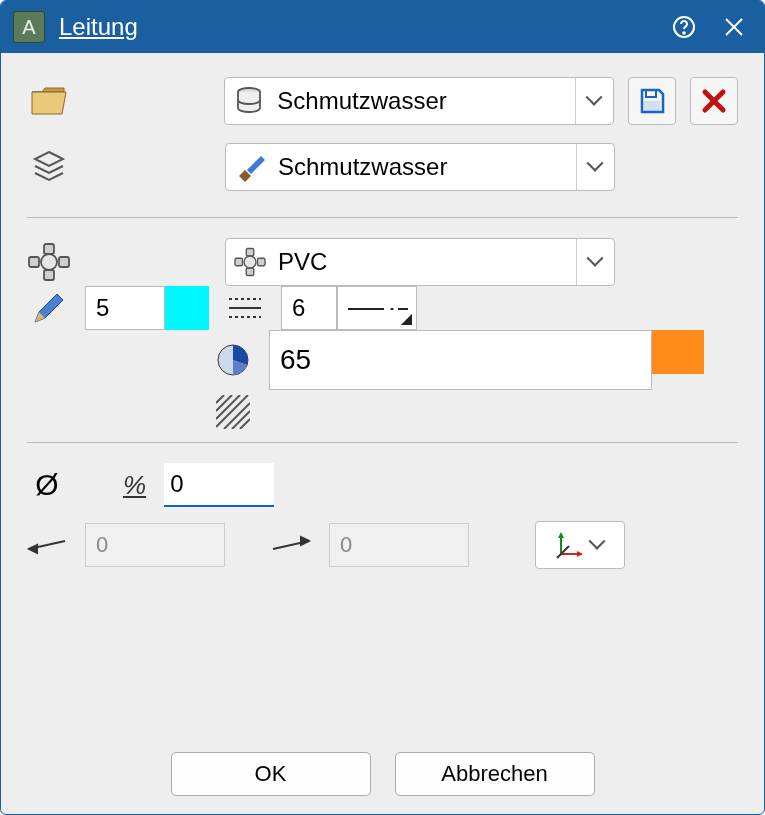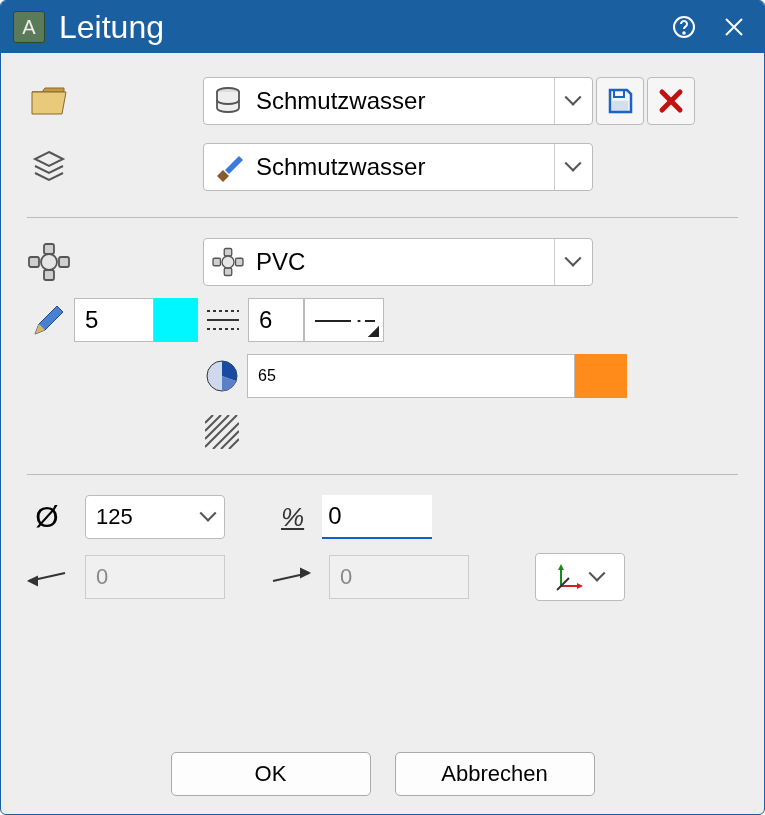--- a/index.html
+++ b/index.html
@@ -31,43 +31,44 @@
   }
   .app-icon {
     width: 32px; height: 32px;
     background: #5a7a5a;
     border: 1px solid #2a4a2a;
     display: flex; align-items: center; justify-content: center;
     color: #eee; font-size: 20px; font-weight: 400;
     border-radius: 3px;
   }
   .titlebar .title {
-    font-size: 32px;
+    font-size: 24px;
     flex: 1;
+    text-decoration: underline;
   }
   .titlebar .help-icon,
   .titlebar .close-icon {
     width: 36px; height: 36px;
     display: flex; align-items: center; justify-content: center;
     cursor: pointer;
     border-radius: 4px;
   }
   .titlebar .help-icon svg,
   .titlebar .close-icon svg { stroke: #fff; }
   .content {
     flex: 1;
     padding: 24px 26px 12px 26px;
     display: flex;
     flex-direction: column;
   }
   .row {
     display: flex;
     align-items: center;
     margin-bottom: 18px;
-    gap: 3px;
+    gap: 14px;
   }
   .row .left-icon {
     width: 44px; height: 44px;
     display: flex; align-items: center; justify-content: center;
   }
   .label-col {
     width: 170px;
     font-size: 22px;
     color: #222;
   }
@@ -100,21 +101,21 @@
     border: 1px solid #bbb;
     border-radius: 4px;
     display: flex; align-items: center; justify-content: center;
     cursor: pointer;
   }
   .divider {
     border: none;
     border-top: 1px solid #bbb;
     margin: 8px 0 20px 0;
   }
-  .section2 .row { margin-bottom: 12px; }
+  .section2 .row { margin-bottom: 0; }
   .val-input {
     width: 80px; height: 44px;
     border: 1px solid #bbb;
     background: #fff;
     font-size: 24px;
     padding: 0 10px;
   }
   .color-swatch {
     width: 44px; height: 44px;
     border: none;
@@ -144,24 +145,24 @@
   }
   .linepick .solid-line {
     position: absolute; top: 50%; left: 10px; right: 10px;
     border-top: 2px solid #222;
   }
   .small-icon {
     width: 44px; height: 44px;
     display: flex; align-items: center; justify-content: center;
   }
   .wide-input {
-    height: 44px;
+    height: 60px;
     border: 1px solid #bbb;
     background: #fff;
-    font-size: 16px;
+    font-size: 28px;
     padding: 0 10px;
     flex: 1;
   }
   .bottom-row {
     display: flex;
     align-items: center;
     gap: 18px;
     margin-bottom: 14px;
   }
   .sym-icon {
@@ -408,26 +409,20 @@
       </div>
 
     </div>
 
     <hr class="divider">
 
     <div class="section3">
 
       <div class="bottom-row">
         <div class="sym-icon diam-icon">Ø</div>
-        <div class="dn-combo">
-          <span>125</span>
-          <div class="arrow">
-              <div class="chevron"></div>
-            </div>
-        </div>
         <div style="width:20px"></div>
         <div class="pct-label">%</div>
         <input class="pct-input" value="0" style="">
       </div>
 
       <div class="bottom-row">
         <div class="sym-icon">
           <svg width="40" height="20" viewBox="0 0 40 20" stroke="#333" stroke-width="2" fill="#333">
             <line x1="2" y1="14" x2="38" y2="6"></line>
             <polygon points="2,14 10,10 10,18"></polygon>

